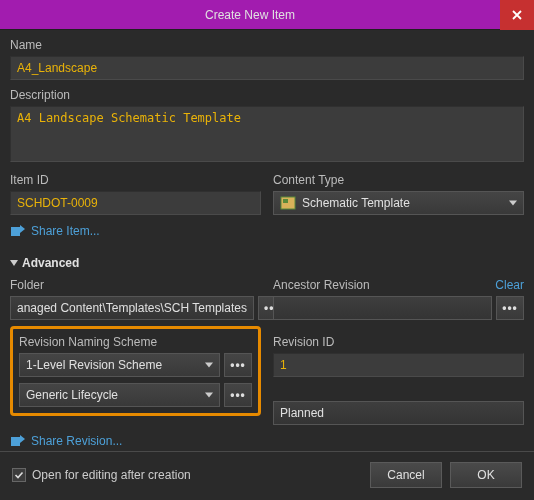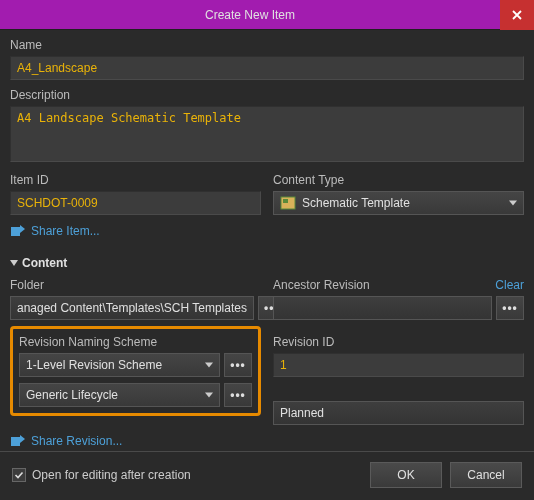--- a/index.html
+++ b/index.html
@@ -232,21 +232,21 @@
           <rect x="1" y="4" width="9" height="9" fill="#4da0d8"></rect>
           <path d="M10 2 L15 6 L10 10 Z" fill="#4da0d8"></path>
         </svg>
       </span>
       <span>Share Item...</span>
     </a>
   </div>
 
   <div class="adv-toggle">
     <span class="tri"></span>
-    <span>Content</span>
+    <span>Advanced</span>
   </div>
 
   <div class="cols" style="align-items:flex-start; gap:12px;">
 
     <div class="col">
       <div class="inner-row">
         <span class="label">Folder</span>
         <div class="withbtn">
           <div class="dropdown readonly" style="padding-right:6px;">
             <span style="white-space:nowrap; overflow:hidden;">anaged Content\Templates\SCH Templates</span>
@@ -334,15 +334,15 @@
 <div class="bottombar">
   <label style="display:inline-flex; align-items:center;">
     <span class="checkbox">
       <svg width="10" height="10" viewBox="0 0 10 10">
           <path d="M1.5 5 L4 7.5 L8.5 2.5" stroke="#ddd" stroke-width="1.6" fill="none"></path>
         </svg>
     </span>
     <span>Open for editing after creation</span>
   </label>
   <span class="spacer"></span>
+  <button class="btn">Cancel</button>
   <button class="btn">OK</button>
-  <button class="btn">Cancel</button>
 </div>
 
 </body></html>

